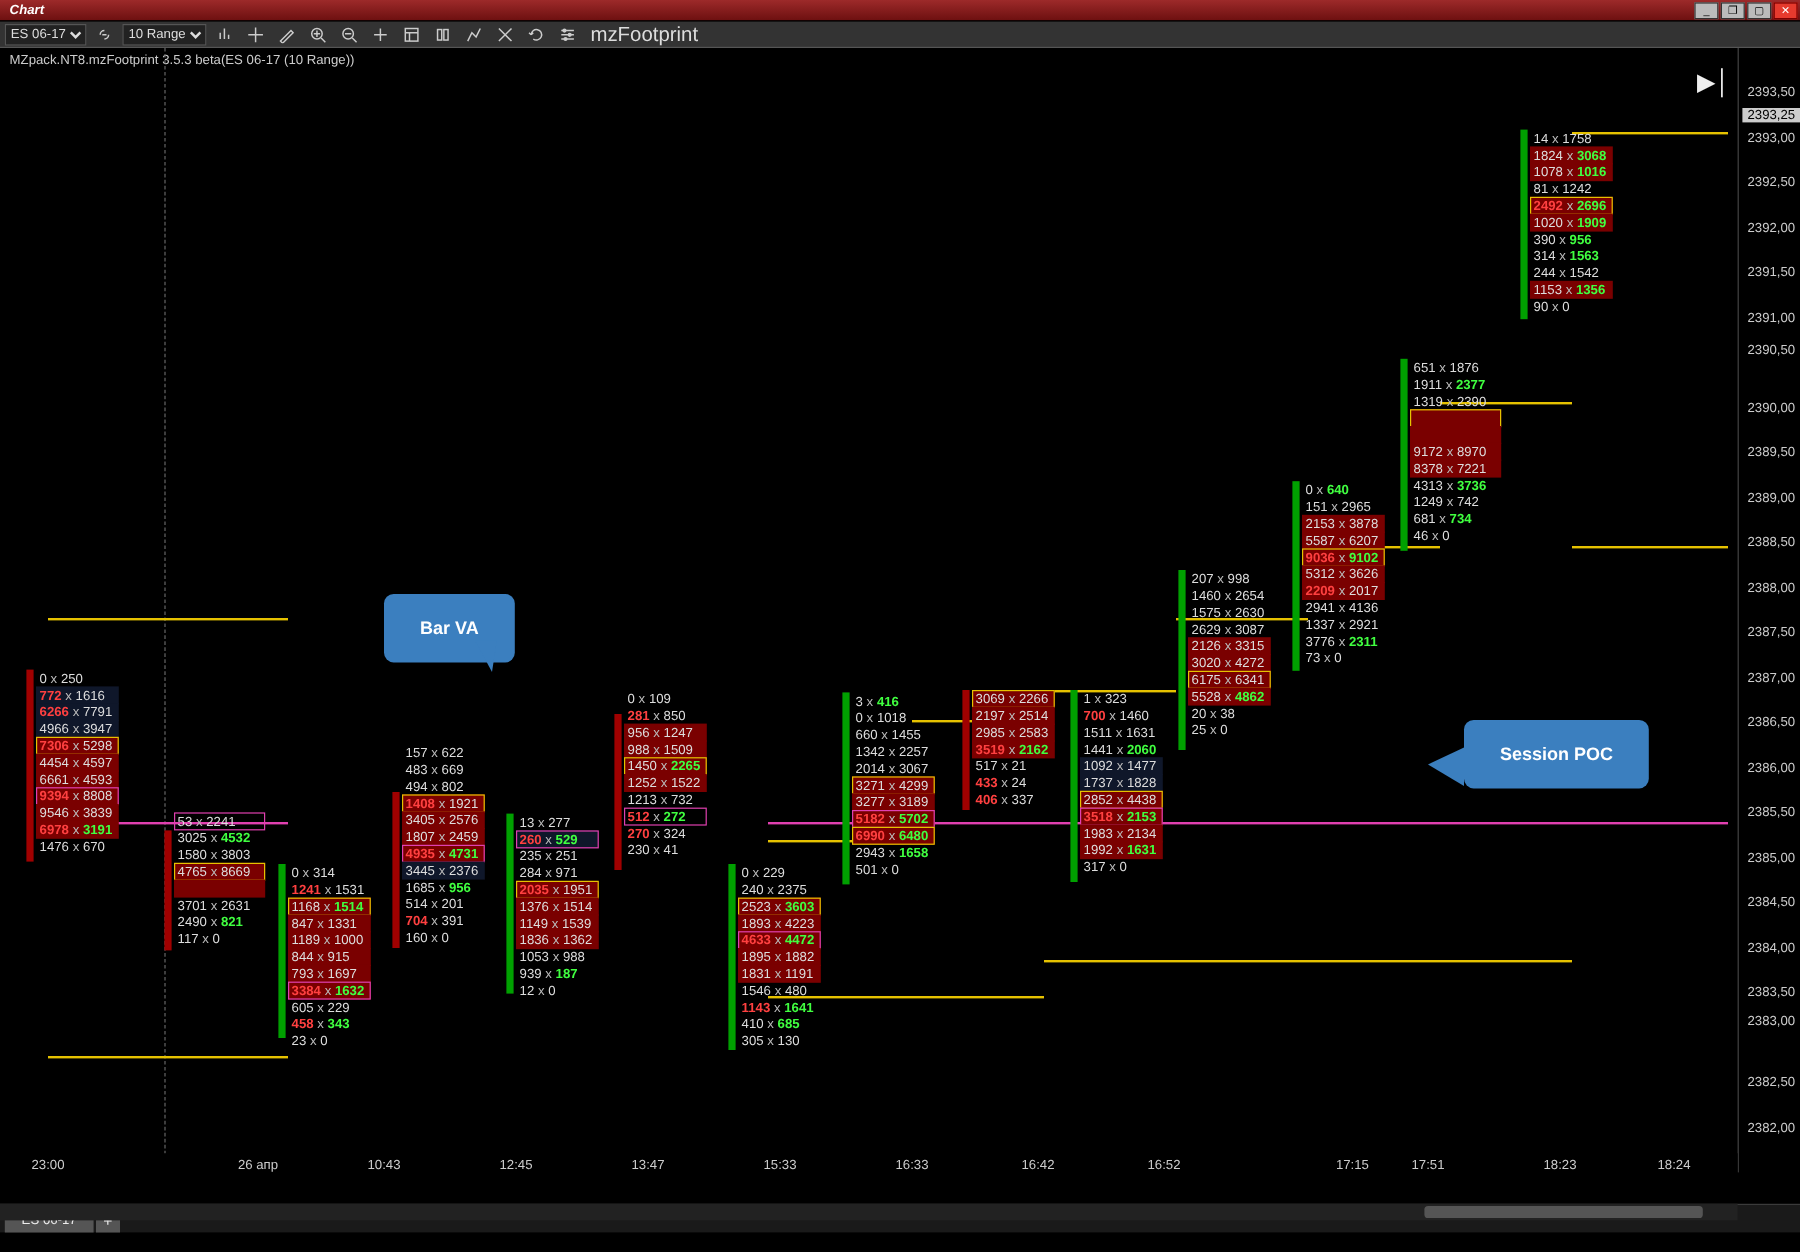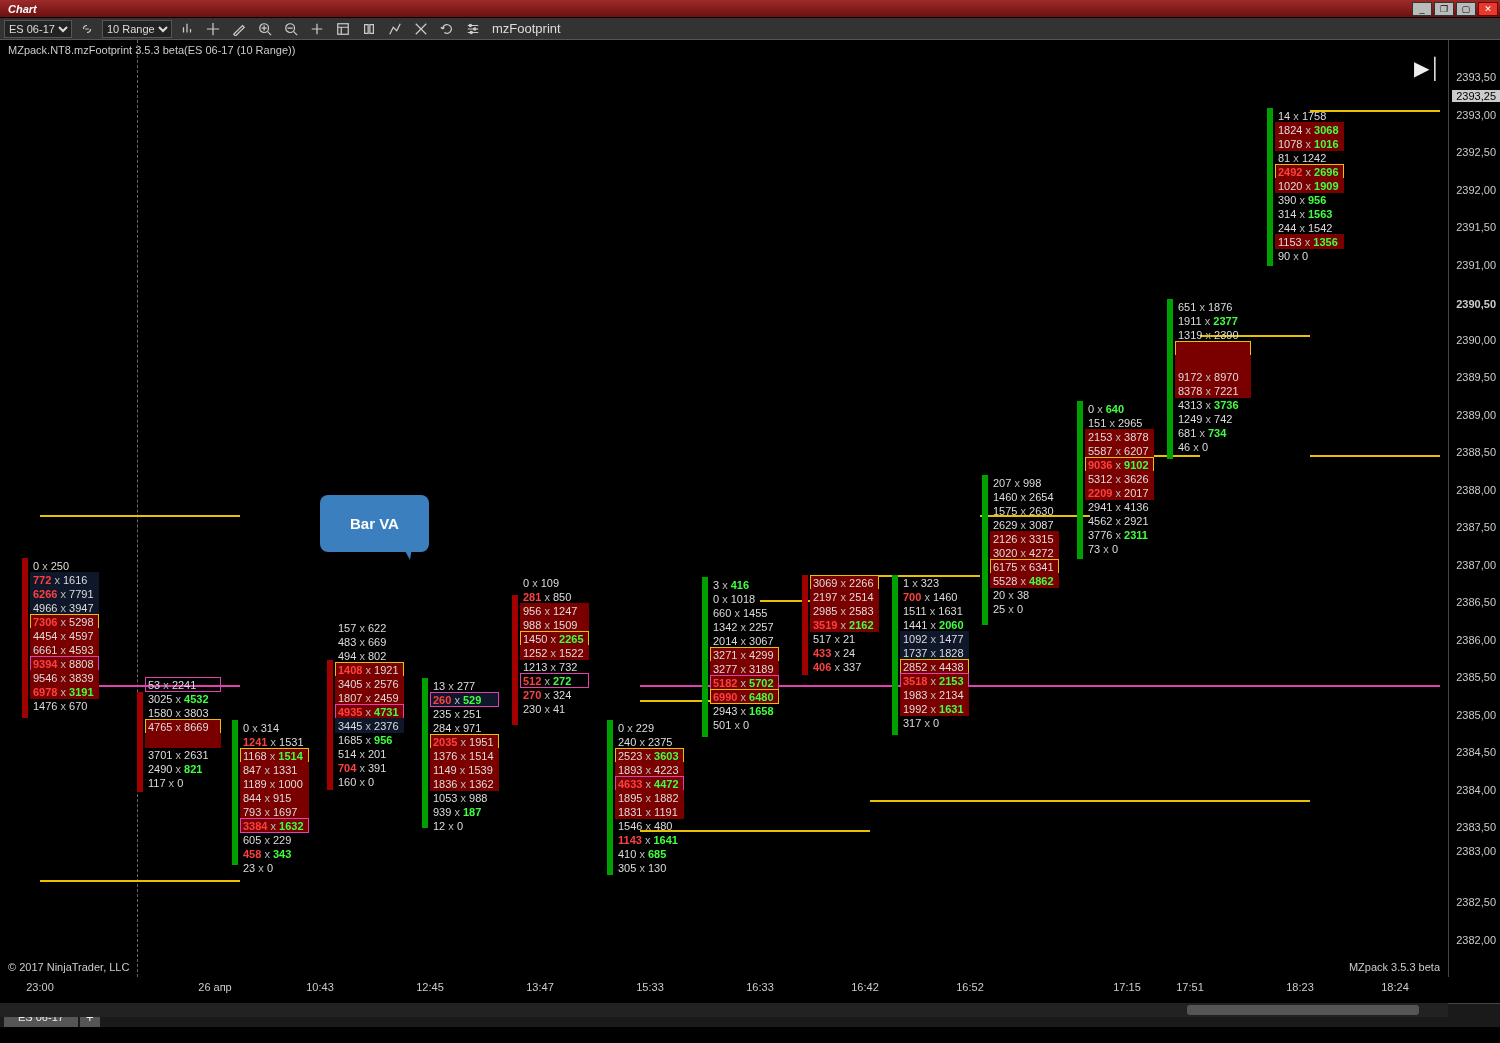--- a/index.html
+++ b/index.html
@@ -8,25 +8,25 @@
   .titlebar { height:18px; background: linear-gradient(#9d2a2a, #6d1010); display:flex; align-items:center; font-size:11px; color:#fff; border-bottom:1px solid #000; }
   .titlebar .title { padding:0 8px; font-style:italic; font-weight:bold; }
   .titlebar .spacer { flex:1; }
   .winbtn { width:20px; height:14px; margin-right:2px; background:#bbb; border:1px solid #333; display:flex; align-items:center; justify-content:center; font-size:9px; color:#000; }
   .winbtn.close { background:#e63a2e; color:#fff; border-color:#7a0000; }
   
   .toolbar { height:22px; background:#333; display:flex; align-items:center; padding:0 4px; gap:4px; border-bottom:1px solid #555; }
   .toolbar select { background:#222; color:#ddd; border:1px solid #555; font-size:11px; height:18px; }
   .toolbar .tbtn { width:22px; height:18px; display:flex; align-items:center; justify-content:center; color:#ccc; font-size:12px; cursor:pointer; }
   .toolbar .tbtn svg { width:14px; height:14px; stroke:#ccc; fill:none; stroke-width:1.4; }
-  .toolbar .indlabel { font-size:13px; color:#ddd; margin-left:4px; }
+  .toolbar .indlabel { font-size:17px; color:#ddd; margin-left:4px; }
   
   .chart-area { position:relative; height:963px; background:#000; }
   .chart-canvas { position:absolute; left:0; top:0; right:52px; bottom:26px; overflow:hidden; }
-  .xaxis { position:absolute; left:0; bottom:0; right:52px; height:26px; background:#000; }
+  .xaxis { position:absolute; left:0; bottom:16px; right:52px; height:26px; background:#000; }
   .yaxis { position:absolute; right:0; top:0; width:52px; bottom:26px; background:#000; border-left:1px solid #444; }
   .ytick { position:absolute; right:4px; font-size:11px; color:#ccc; transform:translateY(-50%); }
   .ytick.cur { background:#ccc; color:#000; padding:0 4px; right:0; }
   .xtick { position:absolute; top:4px; font-size:11px; color:#ccc; transform:translateX(-50%); }
   .scrollbar { position:absolute; left:0; bottom:-14px; right:52px; height:14px; background:#222; }
   .scrollbar .thumb { position:absolute; top:2px; bottom:2px; background:#555; border-radius:3px; }
   
   .chart-label { position:absolute; font-size:11px; color:#ccc; }
   
   .vdiv { position:absolute; top:0; bottom:0; border-left:1px dashed #666; }
@@ -178,20 +178,21 @@
     <div class="hline" style="left:1200px; top:295px; width:110px;"></div>
     <div class="hline" style="left:1200px; top:760px; width:110px;"></div>
     <div class="hline" style="left:1310px; top:70px; width:130px;"></div>
     <div class="hline" style="left:1310px; top:415px; width:130px;"></div>
 
     <div class="mline" style="left:40px; top:645px; width:90px;"></div>
     <div class="mline" style="left:130px; top:645px; width:110px;"></div>
     <div class="mline" style="left:640px; top:645px; width:800px;"></div>
 
     <div class="callout tail-down-right" style="left:320px; top:455px;">Bar VA</div>
+    <div class="callout tail-left" style="left:1220px; top:560px;">Session POC</div>
 
     <div class="col" style="left:30px; top:518px;">
       <div class="wick redbar" style="left:-8px; top:0; height:160px;"></div>
     <div class="fp-row"><span class="bid">0</span><span style="color: rgb(187, 187, 187);"> x </span><span class="ask">250</span></div>
         <div class="fp-row darkred"><span class="bid hi">772</span><span style="color: rgb(187, 187, 187);"> x </span><span class="ask">1616</span></div>
         <div class="fp-row darkred"><span class="bid hi">6266</span><span style="color: rgb(187, 187, 187);"> x </span><span class="ask">7791</span></div>
         <div class="fp-row darkred"><span class="bid">4966</span><span style="color: rgb(187, 187, 187);"> x </span><span class="ask">3947</span></div>
         <div class="fp-row red box-yellow"><span class="bid hi">7306</span><span style="color: rgb(187, 187, 187);"> x </span><span class="ask">5298</span></div>
         <div class="fp-row red"><span class="bid">4454</span><span style="color: rgb(187, 187, 187);"> x </span><span class="ask">4597</span></div>
         <div class="fp-row red"><span class="bid">6661</span><span style="color: rgb(187, 187, 187);"> x </span><span class="ask">4593</span></div>
@@ -346,21 +347,21 @@
     <div class="col" style="left:1085px; top:361px;">
       <div class="wick greenbar" style="left:-8px; top:0; height:158px;"></div>
     <div class="fp-row"><span class="bid">0</span><span style="color: rgb(187, 187, 187);"> x </span><span class="ask hi">640</span></div>
         <div class="fp-row"><span class="bid">151</span><span style="color: rgb(187, 187, 187);"> x </span><span class="ask">2965</span></div>
         <div class="fp-row red"><span class="bid">2153</span><span style="color: rgb(187, 187, 187);"> x </span><span class="ask">3878</span></div>
         <div class="fp-row red"><span class="bid">5587</span><span style="color: rgb(187, 187, 187);"> x </span><span class="ask">6207</span></div>
         <div class="fp-row red box-yellow"><span class="bid hi">9036</span><span style="color: rgb(187, 187, 187);"> x </span><span class="ask hi">9102</span></div>
         <div class="fp-row red"><span class="bid">5312</span><span style="color: rgb(187, 187, 187);"> x </span><span class="ask">3626</span></div>
         <div class="fp-row red"><span class="bid hi">2209</span><span style="color: rgb(187, 187, 187);"> x </span><span class="ask">2017</span></div>
         <div class="fp-row"><span class="bid">2941</span><span style="color: rgb(187, 187, 187);"> x </span><span class="ask">4136</span></div>
-        <div class="fp-row"><span class="bid">4562</span><span style="color: rgb(187, 187, 187);"> x </span><span class="ask">2921</span></div>
+        <div class="fp-row"><span class="bid">1337</span><span style="color: rgb(187, 187, 187);"> x </span><span class="ask">2921</span></div>
         <div class="fp-row"><span class="bid">3776</span><span style="color: rgb(187, 187, 187);"> x </span><span class="ask hi">2311</span></div>
         <div class="fp-row"><span class="bid">73</span><span style="color: rgb(187, 187, 187);"> x </span><span class="ask">0</span></div>
       </div>
 
     <div class="col" style="left:1175px; top:259px;">
       <div class="wick greenbar" style="left:-8px; top:0; height:160px;"></div>
     <div class="fp-row"><span class="bid">651</span><span style="color: rgb(187, 187, 187);"> x </span><span class="ask">1876</span></div>
         <div class="fp-row"><span class="bid">1911</span><span style="color: rgb(187, 187, 187);"> x </span><span class="ask hi">2377</span></div>
         <div class="fp-row"><span class="bid">1319</span><span style="color: rgb(187, 187, 187);"> x </span><span class="ask">2390</span></div>
         <div class="fp-row red box-yellow" style="min-width: 76px;">&nbsp;</div>
@@ -391,21 +392,21 @@
   </div>
 
   <div class="yaxis">
       <div class="ytick" style="top: 37.48px;">2393,50</div>
       <div class="ytick cur" style="top: 56.22px;">2393,25</div>
       <div class="ytick" style="top: 74.96px;">2393,00</div>
       <div class="ytick" style="top: 112.44px;">2392,50</div>
       <div class="ytick" style="top: 149.92px;">2392,00</div>
       <div class="ytick" style="top: 187.4px;">2391,50</div>
       <div class="ytick" style="top: 224.88px;">2391,00</div>
-      <div class="ytick" style="top: 264px; font-weight: bold;">2390,50</div>
+      <div class="ytick" style="top: 252px;">2390,50</div>
       <div class="ytick" style="top: 299.84px;">2390,00</div>
       <div class="ytick" style="top: 337.32px;">2389,50</div>
       <div class="ytick" style="top: 374.8px;">2389,00</div>
       <div class="ytick" style="top: 412.28px;">2388,50</div>
       <div class="ytick" style="top: 449.76px;">2388,00</div>
       <div class="ytick" style="top: 487.24px;">2387,50</div>
       <div class="ytick" style="top: 524.72px;">2387,00</div>
       <div class="ytick" style="top: 562.2px;">2386,50</div>
       <div class="ytick" style="top: 599.68px;">2386,00</div>
       <div class="ytick" style="top: 637.16px;">2385,50</div>

